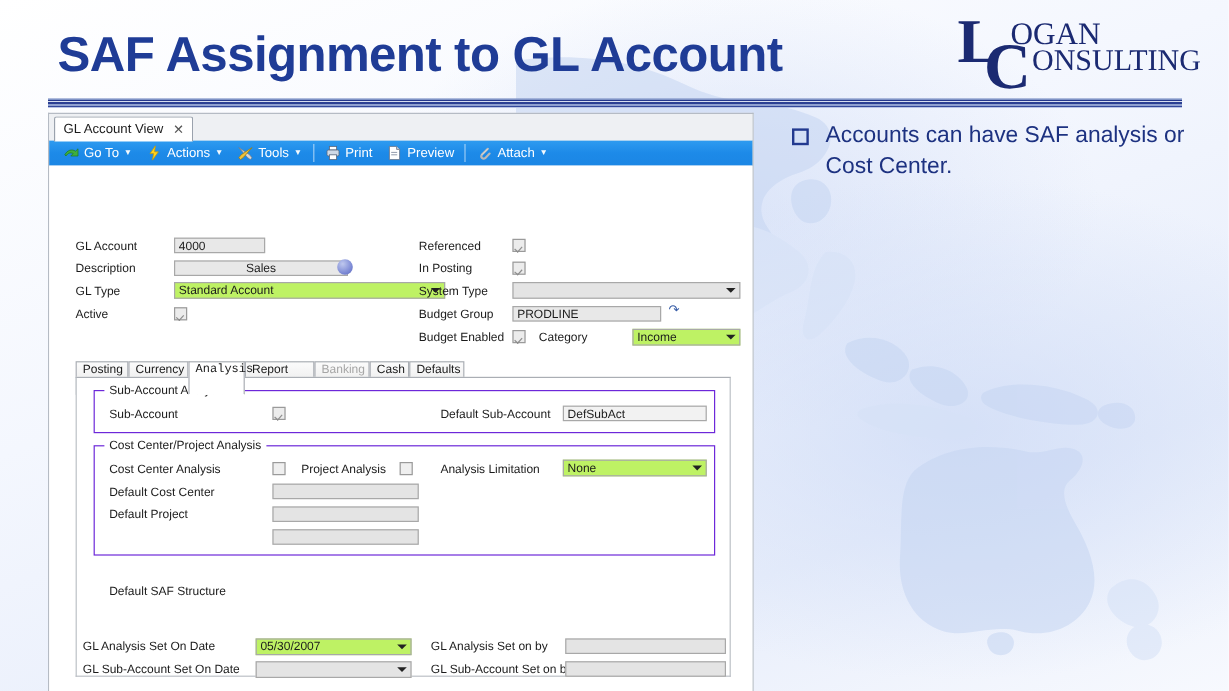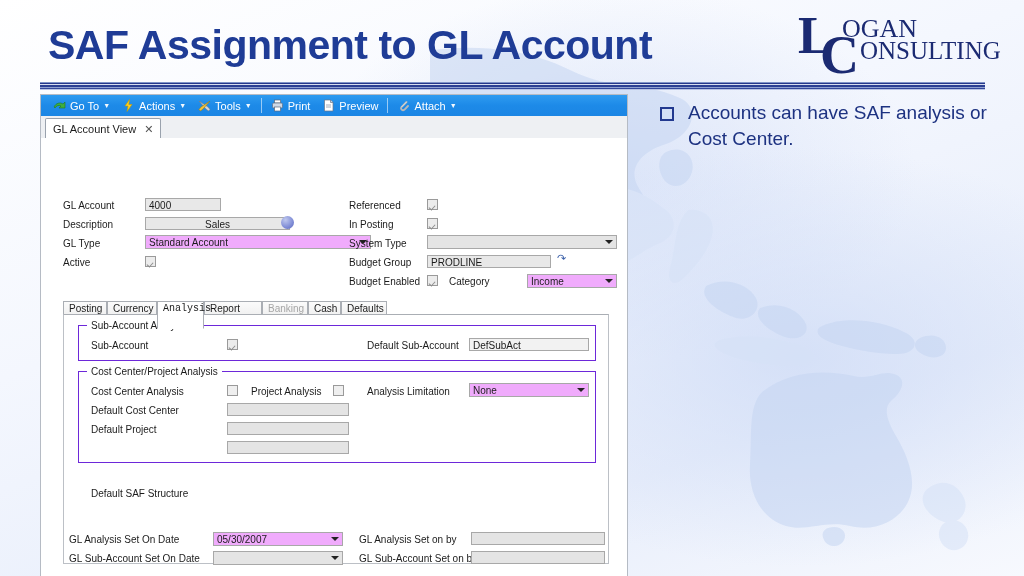--- a/index.html
+++ b/index.html
@@ -69,21 +69,21 @@
   #toolbar .sep{width:1px;height:15px;background:rgba(255,255,255,.55);margin:0 3px;}
   .ic{width:13px;height:13px;display:inline-block;position:relative;flex:0 0 auto;}
   .ic svg{display:block;}
 
   
   #body{background:#ffffff;height:439px;position:relative;}
   .lbl{position:absolute;font-size:10px;color:#1b1b1b;white-space:nowrap;}
   .fld{position:absolute;background:#e8e8e8;border:1px solid #a8a8a8;
        font-size:10px;color:#1b1b1b;height:13px;line-height:13px;padding:0 3px;box-sizing:border-box;}
   .fld.empty{background:#e4e4e4;}
-  .sel{position:absolute;background:#f0abfc;border:1px solid #a8a8a8;height:14px;
+  .sel{position:absolute;background:#bef264;border:1px solid #a8a8a8;height:14px;
        font-size:10px;color:#1b1b1b;line-height:14px;padding:0 3px;box-sizing:border-box;}
   .sel .ar{position:absolute;right:3px;top:4px;width:0;height:0;
     border-left:4px solid transparent;border-right:4px solid transparent;border-top:4px solid #222;}
   .cb{position:absolute;width:11px;height:11px;border:1px solid #9a9a9a;background:#ececec;box-sizing:border-box;}
   .cb.on:after{content:"";position:absolute;left:2px;top:4px;width:3px;height:5px;
     border:solid #8d8d8d;border-width:0 1.4px 1.4px 0;transform:rotate(42deg);}
   .cb.off{background:#efefef;}
 
   
   #tabs{position:absolute;left:22px;top:163px;width:544px;height:14px;}
@@ -139,87 +139,87 @@
 
   <div id="divider"></div>
 
   <div id="bullet">
     <span class="sq"></span>
     <span class="btxt">Accounts can have SAF analysis or Cost Center.</span>
   </div>
 
   <div id="app">
 
-    <div id="toolbar">
-      <div class="tbitem">
-        <span class="ic">
-          <svg viewBox="0 0 13 13">
-              <path d="M1 8 C3 4,7 3,10 5 L12 3 L12 9 L6 9 L8 7 C6 5.8,3.5 6.4,2 9 Z" fill="#3fae3f" stroke="#1f7a1f" stroke-width=".6"></path>
-            </svg>
-        </span>
-        <span>Go To</span>
-        <span class="caret">▼</span>
-      </div>
-      <div class="tbitem">
-        <span class="ic">
-          <svg viewBox="0 0 13 13">
-              <path d="M7.5 0.5 L3 7 H6 L5 12.5 L10 5.5 H6.8 Z" fill="#ffd21e" stroke="#c59a05" stroke-width=".6"></path>
-            </svg>
-        </span>
-        <span>Actions</span>
-        <span class="caret">▼</span>
-      </div>
-      <div class="tbitem">
-        <span class="ic">
-          <svg viewBox="0 0 13 13">
-              <path d="M1 2 L8 10 L10.5 12 L12 10.5 L10 8 Z" fill="#d8d8d8" stroke="#7b7b7b" stroke-width=".6"></path>
-              <path d="M12 2 L5 10 L2.5 12 L1 10.5 L3 8 Z" fill="#f0c33c" stroke="#9a7a10" stroke-width=".6"></path>
-            </svg>
-        </span>
-        <span>Tools</span>
-        <span class="caret">▼</span>
-      </div>
-      <span class="sep"></span>
-      <div class="tbitem">
-        <span class="ic">
-          <svg viewBox="0 0 13 13">
-              <rect x="3.5" y="1" width="6" height="3" fill="#ffffff" stroke="#5a6a80" stroke-width=".7"></rect>
-              <rect x="1.5" y="4" width="10" height="5" rx="1.2" fill="#cfd9e6" stroke="#5a6a80" stroke-width=".7"></rect>
-              <rect x="3.5" y="8" width="6" height="4" fill="#ffffff" stroke="#5a6a80" stroke-width=".7"></rect>
-            </svg>
-        </span>
-        <span>Print</span>
-      </div>
-      <div class="tbitem">
-        <span class="ic">
-          <svg viewBox="0 0 13 13">
-              <path d="M2.5 1 H8.5 L11 3.5 V12 H2.5 Z" fill="#ffffff" stroke="#6a7588" stroke-width=".7"></path>
-              <path d="M8.5 1 V3.5 H11" fill="#cbd6e6" stroke="#6a7588" stroke-width=".7"></path>
-              <path d="M4 6 L9 6 M4 8 L9 8" stroke="#8d97a8" stroke-width=".8"></path>
-            </svg>
-        </span>
-        <span>Preview</span>
-      </div>
-      <span class="sep"></span>
-      <div class="tbitem">
-        <span class="ic">
-          <svg viewBox="0 0 13 13">
-              <path d="M9.5 3 L4.5 8 a2 2 0 0 0 2.8 2.8 L11 7" fill="none" stroke="#b9b9b9" stroke-width="1.8" stroke-linecap="round"></path>
-              <path d="M9.5 3 L4.5 8" stroke="#e3e3e3" stroke-width=".8"></path>
-            </svg>
-        </span>
-        <span>Attach</span>
-        <span class="caret">▼</span>
-      </div>
-    </div>
-
     <div id="tabstrip">
       <div id="doctab">
         <span>GL Account View</span>
         <span class="x">✕</span>
+      </div>
+    </div>
+
+    <div id="toolbar">
+      <div class="tbitem">
+        <span class="ic">
+          <svg viewBox="0 0 13 13">
+              <path d="M1 8 C3 4,7 3,10 5 L12 3 L12 9 L6 9 L8 7 C6 5.8,3.5 6.4,2 9 Z" fill="#3fae3f" stroke="#1f7a1f" stroke-width=".6"></path>
+            </svg>
+        </span>
+        <span>Go To</span>
+        <span class="caret">▼</span>
+      </div>
+      <div class="tbitem">
+        <span class="ic">
+          <svg viewBox="0 0 13 13">
+              <path d="M7.5 0.5 L3 7 H6 L5 12.5 L10 5.5 H6.8 Z" fill="#ffd21e" stroke="#c59a05" stroke-width=".6"></path>
+            </svg>
+        </span>
+        <span>Actions</span>
+        <span class="caret">▼</span>
+      </div>
+      <div class="tbitem">
+        <span class="ic">
+          <svg viewBox="0 0 13 13">
+              <path d="M1 2 L8 10 L10.5 12 L12 10.5 L10 8 Z" fill="#d8d8d8" stroke="#7b7b7b" stroke-width=".6"></path>
+              <path d="M12 2 L5 10 L2.5 12 L1 10.5 L3 8 Z" fill="#f0c33c" stroke="#9a7a10" stroke-width=".6"></path>
+            </svg>
+        </span>
+        <span>Tools</span>
+        <span class="caret">▼</span>
+      </div>
+      <span class="sep"></span>
+      <div class="tbitem">
+        <span class="ic">
+          <svg viewBox="0 0 13 13">
+              <rect x="3.5" y="1" width="6" height="3" fill="#ffffff" stroke="#5a6a80" stroke-width=".7"></rect>
+              <rect x="1.5" y="4" width="10" height="5" rx="1.2" fill="#cfd9e6" stroke="#5a6a80" stroke-width=".7"></rect>
+              <rect x="3.5" y="8" width="6" height="4" fill="#ffffff" stroke="#5a6a80" stroke-width=".7"></rect>
+            </svg>
+        </span>
+        <span>Print</span>
+      </div>
+      <div class="tbitem">
+        <span class="ic">
+          <svg viewBox="0 0 13 13">
+              <path d="M2.5 1 H8.5 L11 3.5 V12 H2.5 Z" fill="#ffffff" stroke="#6a7588" stroke-width=".7"></path>
+              <path d="M8.5 1 V3.5 H11" fill="#cbd6e6" stroke="#6a7588" stroke-width=".7"></path>
+              <path d="M4 6 L9 6 M4 8 L9 8" stroke="#8d97a8" stroke-width=".8"></path>
+            </svg>
+        </span>
+        <span>Preview</span>
+      </div>
+      <span class="sep"></span>
+      <div class="tbitem">
+        <span class="ic">
+          <svg viewBox="0 0 13 13">
+              <path d="M9.5 3 L4.5 8 a2 2 0 0 0 2.8 2.8 L11 7" fill="none" stroke="#b9b9b9" stroke-width="1.8" stroke-linecap="round"></path>
+              <path d="M9.5 3 L4.5 8" stroke="#e3e3e3" stroke-width=".8"></path>
+            </svg>
+        </span>
+        <span>Attach</span>
+        <span class="caret">▼</span>
       </div>
     </div>
 
     <div id="body">
 
       <div class="lbl" style="left:22px;top:62px;">GL Account</div>
       <div class="fld" style="left:104px;top:60px;width:76px;">4000</div>
 
       <div class="lbl" style="left:22px;top:81px;">Description</div>
       <div class="fld" style="left:104px;top:79px;width:145px;text-align:center;">Sales</div>

